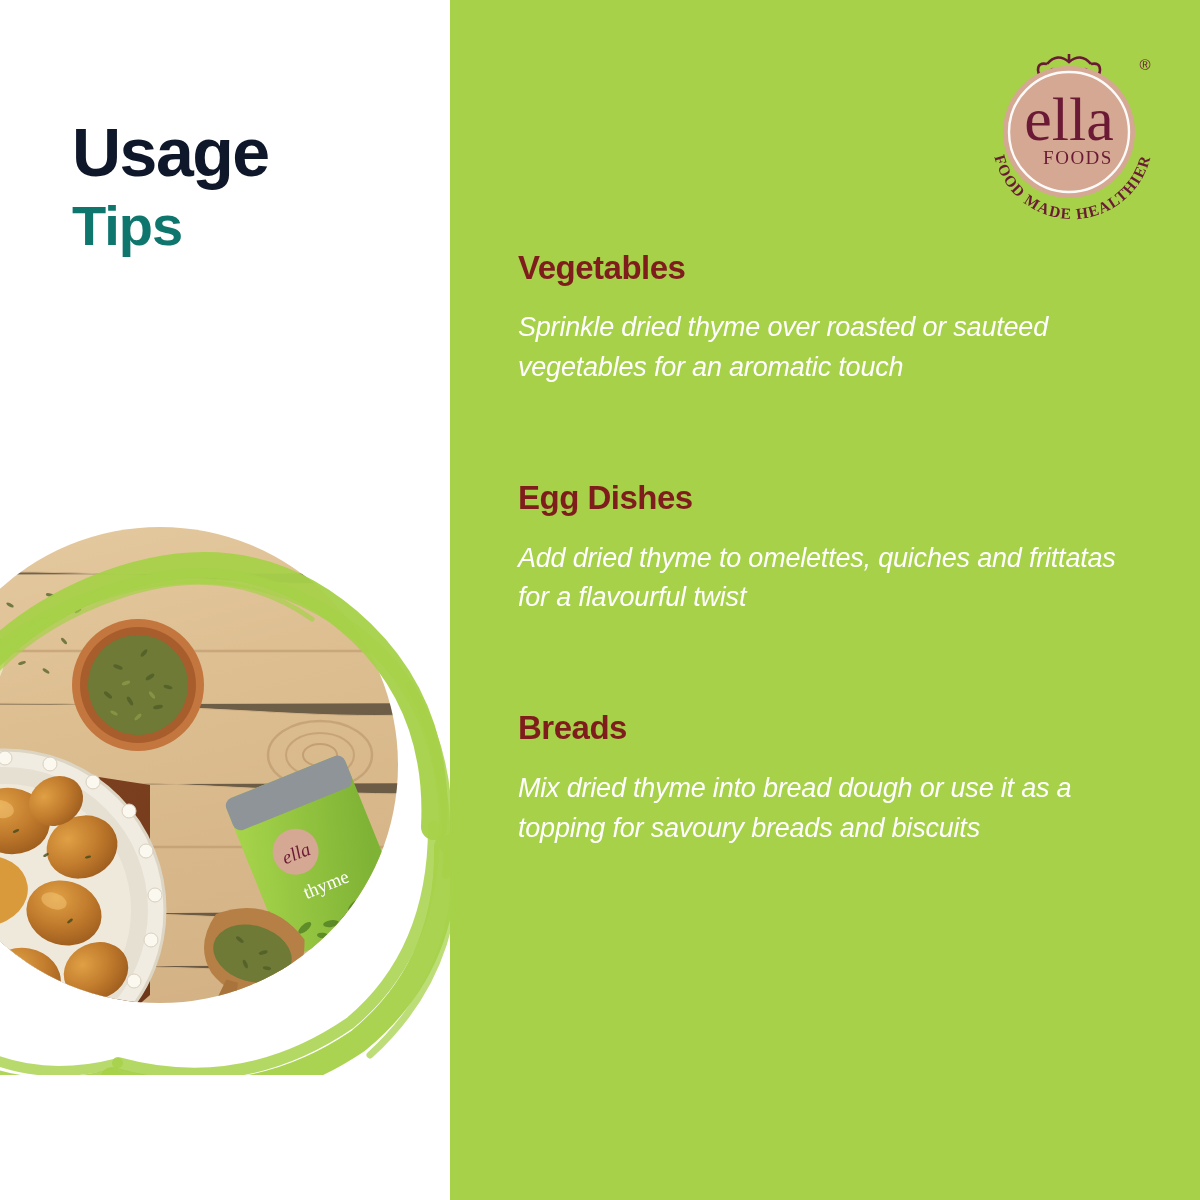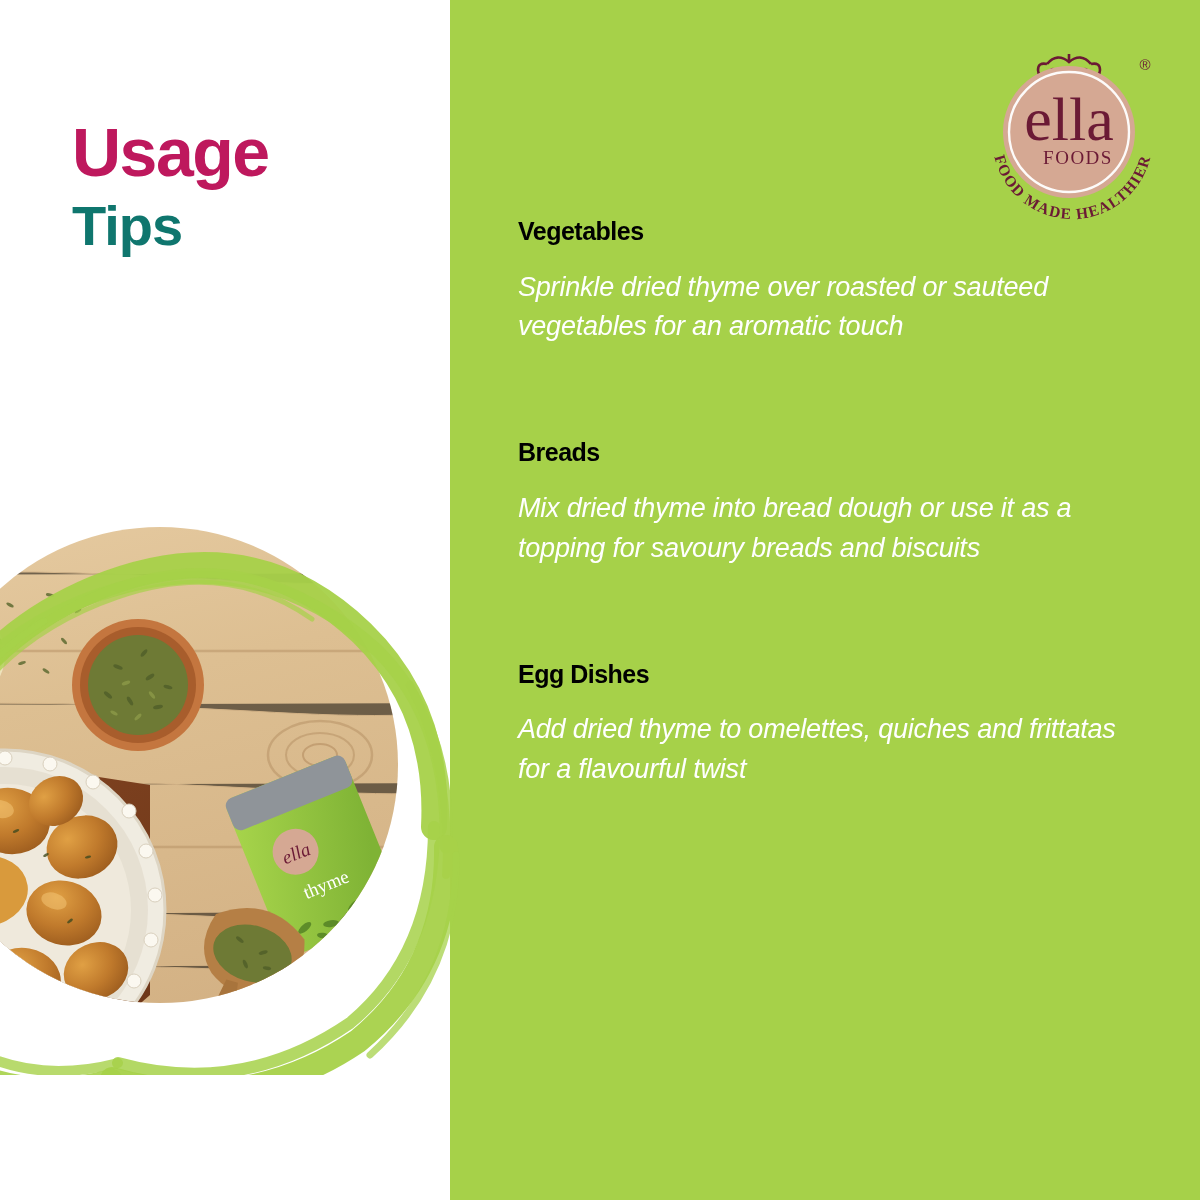--- a/index.html
+++ b/index.html
@@ -19,21 +19,21 @@
     background:#ffffff;
   }
   .panel-right {
     position:absolute; left:450px; top:0; width:750px; height:1200px;
     background:#a6d149;
   }
 
   
   .headline { position:absolute; left:72px; top:118px; width:360px; }
   .headline-main {
-    font-size:68px; font-weight:bold; color:#be185d;
+    font-size:68px; font-weight:bold; color:#0f172a;
     letter-spacing:-1.5px; line-height:1.0;
   }
   .headline-sub {
     font-size:56px; font-weight:bold; color:#0f766e;
     letter-spacing:-1px; line-height:1.0; margin-top:12px;
   }
 
   
   .photo-block {
     position:absolute; left:-150px; top:455px;
@@ -43,22 +43,22 @@
 
   
   .logo { position:absolute; left:985px; top:40px; width:175px; height:180px; }
   .logo-svg { width:175px; height:180px; display:block; }
 
   
   .tips { position:absolute; left:518px; top:218px; width:610px; }
   .tip { margin-bottom:92px; }
   .tip:last-child { margin-bottom:0; }
   .tip-title {
-    font-size:25px; font-weight:bold; color:#000000;
-    letter-spacing:-0.5px; line-height:1.1; margin-bottom:22px;
+    font-size:33px; font-weight:bold; color:#7f1d1d;
+    letter-spacing:-0.5px; line-height:1.1; margin-bottom:22px;margin-top:32px;
   }
   .tip-body {
     font-size:27px; color:#ffffff; line-height:1.48;
     letter-spacing:-0.2px; font-weight:normal;font-style:italic;
   }
 </style>
 </head>
 <body>
 
 <div id="stage">
@@ -305,22 +305,22 @@
       </text>
     </svg>
   </div>
 
   <div class="tips">
     <div class="tip">
       <div class="tip-title">Vegetables</div>
       <div class="tip-body">Sprinkle dried thyme over roasted or sauteed vegetables for an aromatic touch</div>
     </div>
     <div class="tip">
+      <div class="tip-title">Egg Dishes</div>
+      <div class="tip-body">Add dried thyme to omelettes, quiches and frittatas for a flavourful twist</div>
+    </div>
+    <div class="tip">
       <div class="tip-title">Breads</div>
       <div class="tip-body">Mix dried thyme into bread dough or use it as a topping for savoury breads and biscuits</div>
     </div>
-    <div class="tip">
-      <div class="tip-title">Egg Dishes</div>
-      <div class="tip-body">Add dried thyme to omelettes, quiches and frittatas for a flavourful twist</div>
-    </div>
   </div>
 
 </div>
 
 </body></html>

